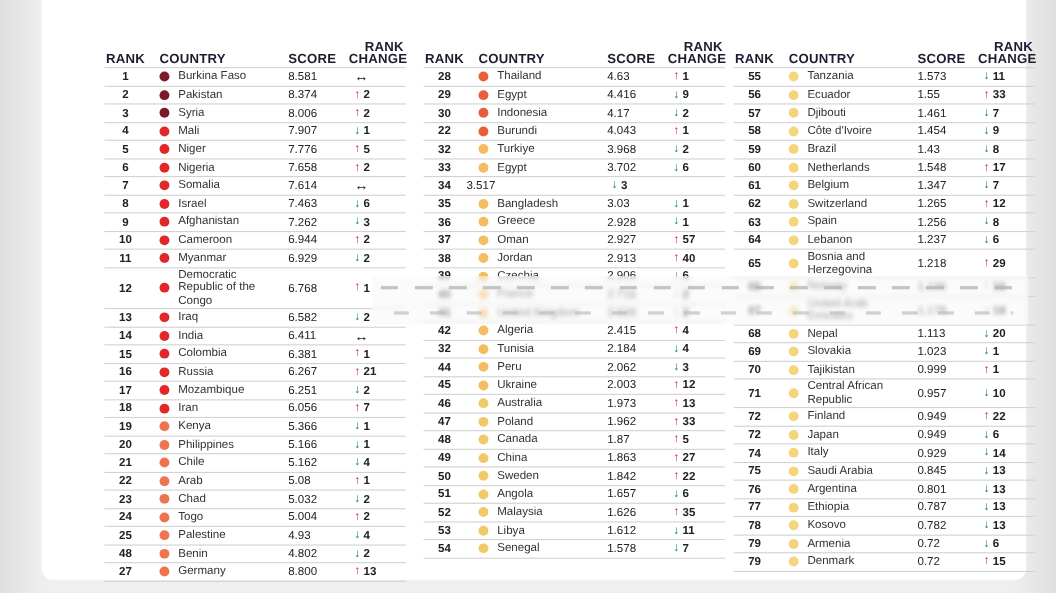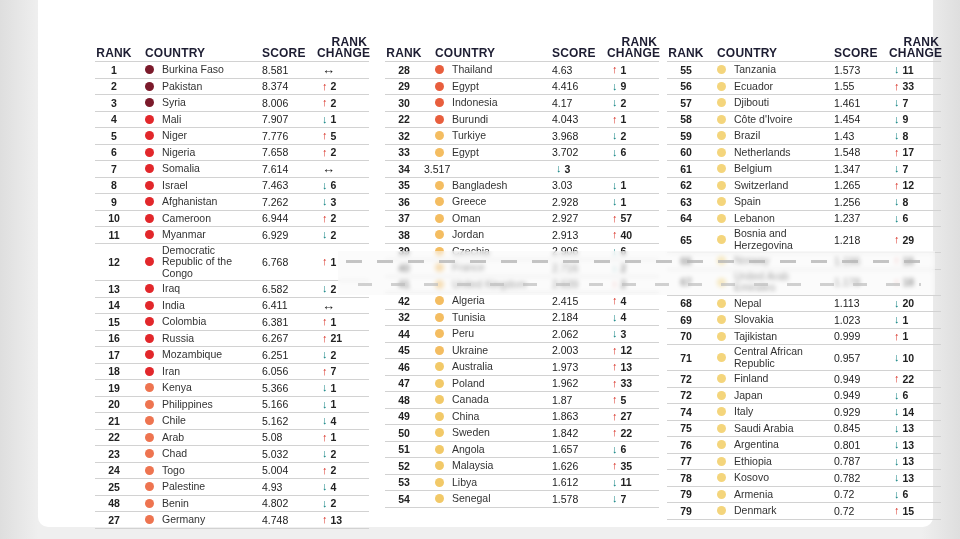--- a/index.html
+++ b/index.html
@@ -364,21 +364,21 @@
               <span class="arrow down" style="color: rgb(13, 129, 128);">↓</span>
               <span class="chg">2</span>
             </span>
           </div>
           <div class="row">
             <span class="c-rank">27</span>
             <span class="c-country">
               <span class="dot" style="background: rgb(238, 116, 80);"></span>
               <span class="cname">Germany</span>
             </span>
-            <span class="c-score">4.748</span>
+            <span class="c-score">8.800</span>
             <span class="c-change">
               <span class="arrow up" style="color: rgb(215, 40, 28);">↑</span>
               <span class="chg">13</span>
             </span>
           </div>
         </div>
     </div>
 
     <div class="panel panel-2">
       <div class="thead">

